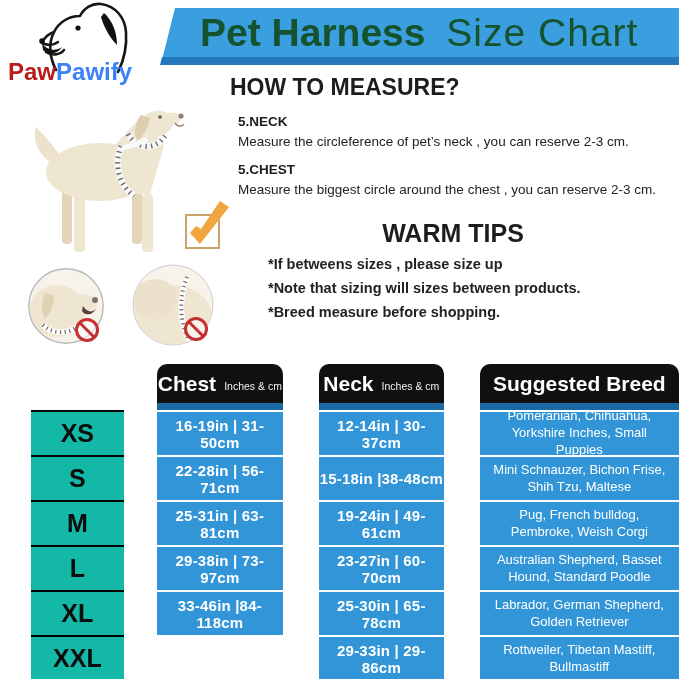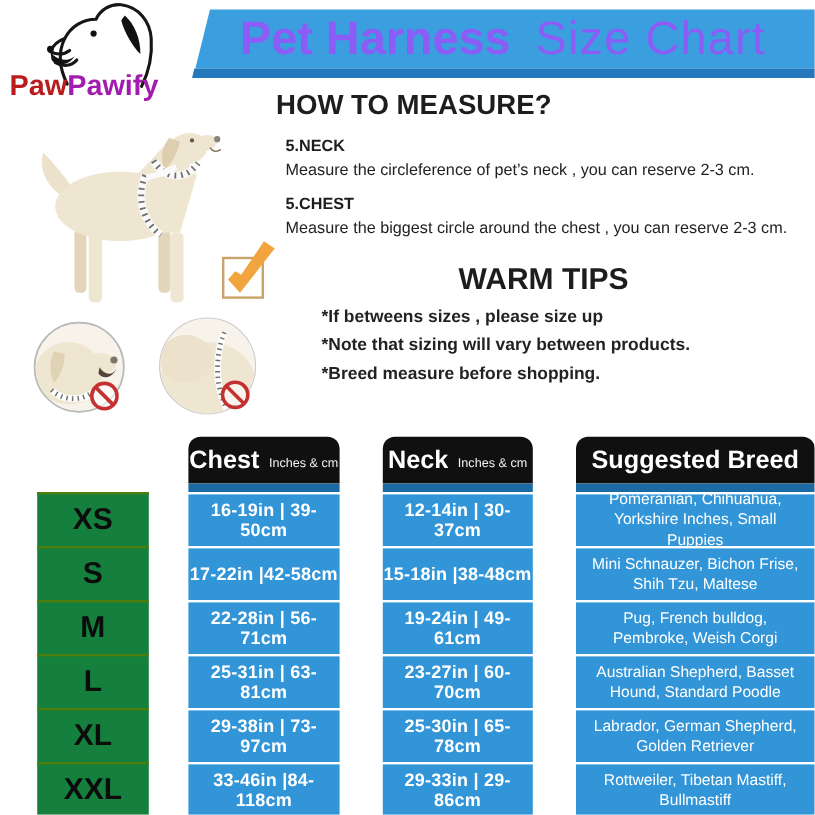--- a/index.html
+++ b/index.html
@@ -11,32 +11,32 @@
   .banner-bg{
     position:absolute;left:175px;top:8px;width:520px;height:49px;
     background:#3b9fdf;transform:skewX(-14deg);transform-origin:top left;
   }
   .banner-strip{
     position:absolute;left:162px;top:57px;width:530px;height:8px;
     background:#2478bb;transform:skewX(-14deg);transform-origin:top left;
   }
   .banner-text{
     position:absolute;left:200px;top:9px;height:47px;line-height:47px;
-    white-space:nowrap;color:#8b5cf6;font-size:39px;
+    white-space:nowrap;color:#14532d;font-size:39px;
   }
   .banner-text .bold{font-weight:800;}
   .banner-text .light{font-weight:200;letter-spacing:1px;margin-left:10px;}
   
   .logo-head{position:absolute;left:24px;top:0px;}
   .brand{
     position:absolute;left:8px;top:58px;font-size:24px;font-weight:800;
     letter-spacing:0px;white-space:nowrap;
   }
   .brand .p1{color:#b91c1c;}
-  .brand .p2{color:#a21caf;text-align:right;}
+  .brand .p2{color:#3b82f6;text-align:right;}
   
   .dog-main{position:absolute;left:18px;top:96px;}
   .check-box{position:absolute;left:182px;top:199px;}
   .inset-neck{position:absolute;left:27px;top:267px;}
   .inset-chest{position:absolute;left:131px;top:263px;}
   
   .measure{position:absolute;left:230px;top:74px;width:446px;}
   .measure-title{font-size:23px;font-weight:800;text-align:left;color:#1d1d1d;letter-spacing:0px;}
   .step{margin-left:8px;}
   .step-label{font-size:13.5px;font-weight:800;margin-top:13px;color:#1d1d1d;}
@@ -60,21 +60,21 @@
   .col-head .units{font-size:10.5px;font-weight:400;margin-left:8px;margin-top:5px;color:#f2f2f2;}
   .col-underline{height:7px;background:#1c6aa3;}
   .head-spacer{height:46px;background:#ffffff;}
   .cell-blue{
     height:43px;margin-top:2px;background:#3295d8;color:#ffffff;
     display:flex;align-items:center;justify-content:center;text-align:center;
   }
   .cell-val{font-size:15px;font-weight:700;letter-spacing:0.2px;}
   .cell-breed{font-size:13px;font-weight:400;line-height:1.3;padding:0 8px;}
   .cell-size{
-    height:45px;box-sizing:border-box;border-top:2px solid #4d7c0f;background:#15803d;
+    height:45px;box-sizing:border-box;border-top:2px solid #000000;background:#14b8a6;
     display:flex;align-items:center;justify-content:center;
     font-size:25px;font-weight:800;color:#0c0c0c;
   }
 </style>
 </head>
 <body>
 
 <div class="stage">
 
   <div class="banner-bg"></div>
@@ -172,21 +172,21 @@
     </div>
     <div class="step">
       <div class="step-label">5.CHEST</div>
       <div class="step-text">Measure the biggest circle around the chest , you can reserve 2-3 cm.</div>
     </div>
   </div>
 
   <div class="tips">
     <div class="tips-title">WARM TIPS</div>
     <div class="tip-line">*If betweens sizes , please size up</div>
-    <div class="tip-line">*Note that sizing will vary between products.</div>
+    <div class="tip-line">*Note that sizing will sizes between products.</div>
     <div class="tip-line">*Breed measure before shopping.</div>
   </div>
 
   <div class="size-table">
 
     <div class="col col-size">
       <div class="head-spacer"></div>
       <div class="cell-size">XS</div>
       <div class="cell-size">S</div>
       <div class="cell-size">M</div>
@@ -194,22 +194,21 @@
       <div class="cell-size">XL</div>
       <div class="cell-size">XXL</div>
     </div>
 
     <div class="col col-chest">
       <div class="col-head">
         <span class="big">Chest</span>
         <span class="units">Inches &amp; cm</span>
       </div>
       <div class="col-underline"></div>
-      <div class="cell-blue cell-val">16-19in | 39-50cm</div>
-      <div class="cell-blue cell-val">17-22in |42-58cm</div>
+      <div class="cell-blue cell-val">16-19in | 31-50cm</div>
       <div class="cell-blue cell-val">22-28in | 56-71cm</div>
       <div class="cell-blue cell-val">25-31in | 63-81cm</div>
       <div class="cell-blue cell-val">29-38in | 73-97cm</div>
       <div class="cell-blue cell-val">33-46in |84-118cm</div>
     </div>
 
     <div class="col col-neck">
       <div class="col-head">
         <span class="big">Neck</span>
         <span class="units">Inches &amp; cm</span>

